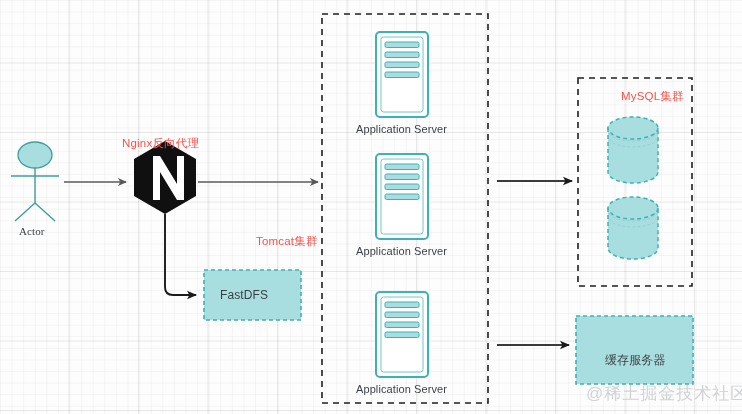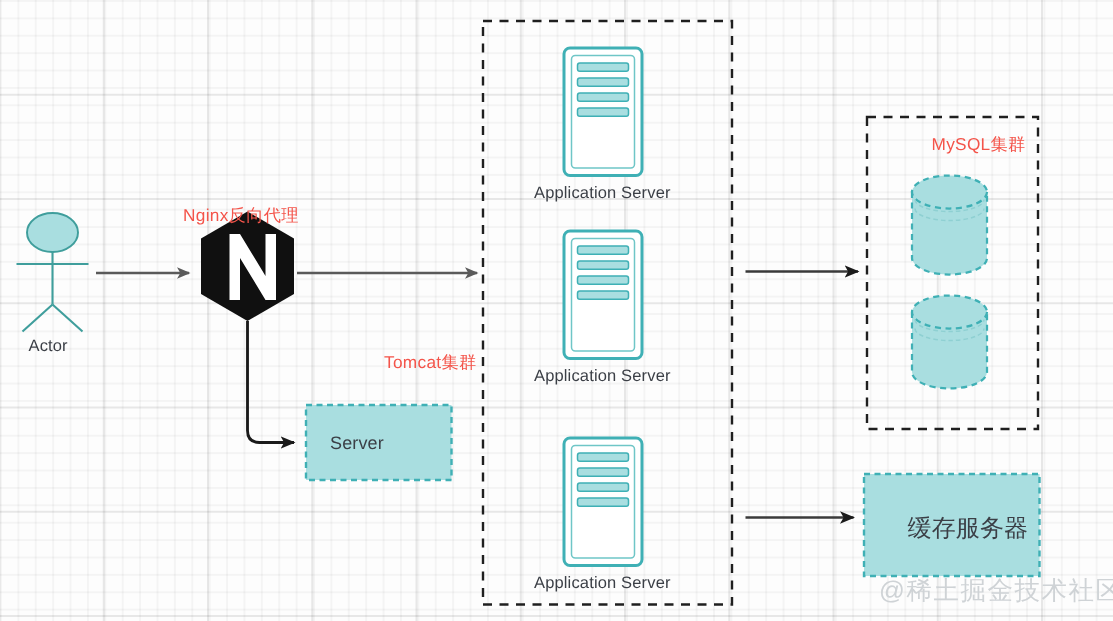--- a/index.html
+++ b/index.html
@@ -122,31 +122,31 @@
     <g>
       <path d="M608,208 L608,248 a25,11 0 0,0 50,0 L658,208 Z" fill="#a9dee0" stroke="#3fb0b5" stroke-width="1.5" stroke-dasharray="4 3"></path>
       <ellipse cx="633" cy="208" rx="25" ry="11" fill="#a9dee0" stroke="#3fb0b5" stroke-width="1.5" stroke-dasharray="4 3"></ellipse>
       <path d="M610,213 a23,8 0 0,0 46,0" fill="none" stroke="#8fd0d2" stroke-width="1" stroke-dasharray="3 2"></path>
       <path d="M610,219 a23,8 0 0,0 46,0" fill="none" stroke="#8fd0d2" stroke-width="1" stroke-dasharray="3 2"></path>
     </g>
 
     <rect x="576" y="316" width="117" height="68" fill="#a9dee0" stroke="#3fb0b5" stroke-width="1.6" stroke-dasharray="4 3"></rect>
   </svg>
 
-  <div class="lbl" style="left:19px;top:225px;">Actor</div>
+  <div class="lbl" style="left:19px;top:225px;font-family:Liberation Serif, serif;">Actor</div>
 
   <div class="lbl-red" style="left:122px;top:136px;">Nginx反向代理</div>
 
   <div class="lbl-red" style="left:256px;top:209px;margin-top:25px;">Tomcat集群</div>
 
   <div class="lbl-red" style="left:605px;top:89px;margin-left:16px;">MySQL集群</div>
 
-  <div class="lbl" style="left:220px;top:288px;font-size:12px;">Server</div>
+  <div class="lbl" style="left:220px;top:288px;font-size:12px;">FastDFS</div>
 
-  <div class="lbl" style="left:605px;top:342px;font-size:16px;text-align:right;">缓存服务器</div>
+  <div class="lbl" style="left:605px;top:352px;font-size:12px;text-align:right;">缓存服务器</div>
 
   <div class="lbl" style="left:356px;top:123px;">Application Server</div>
 
   <div class="lbl" style="left:356px;top:245px;">Application Server</div>
 
   <div class="lbl" style="left:356px;top:383px;">Application Server</div>
 
   <div class="watermark" style="left:586px;top:382px;">@稀土掘金技术社区</div>
 
 </div>

